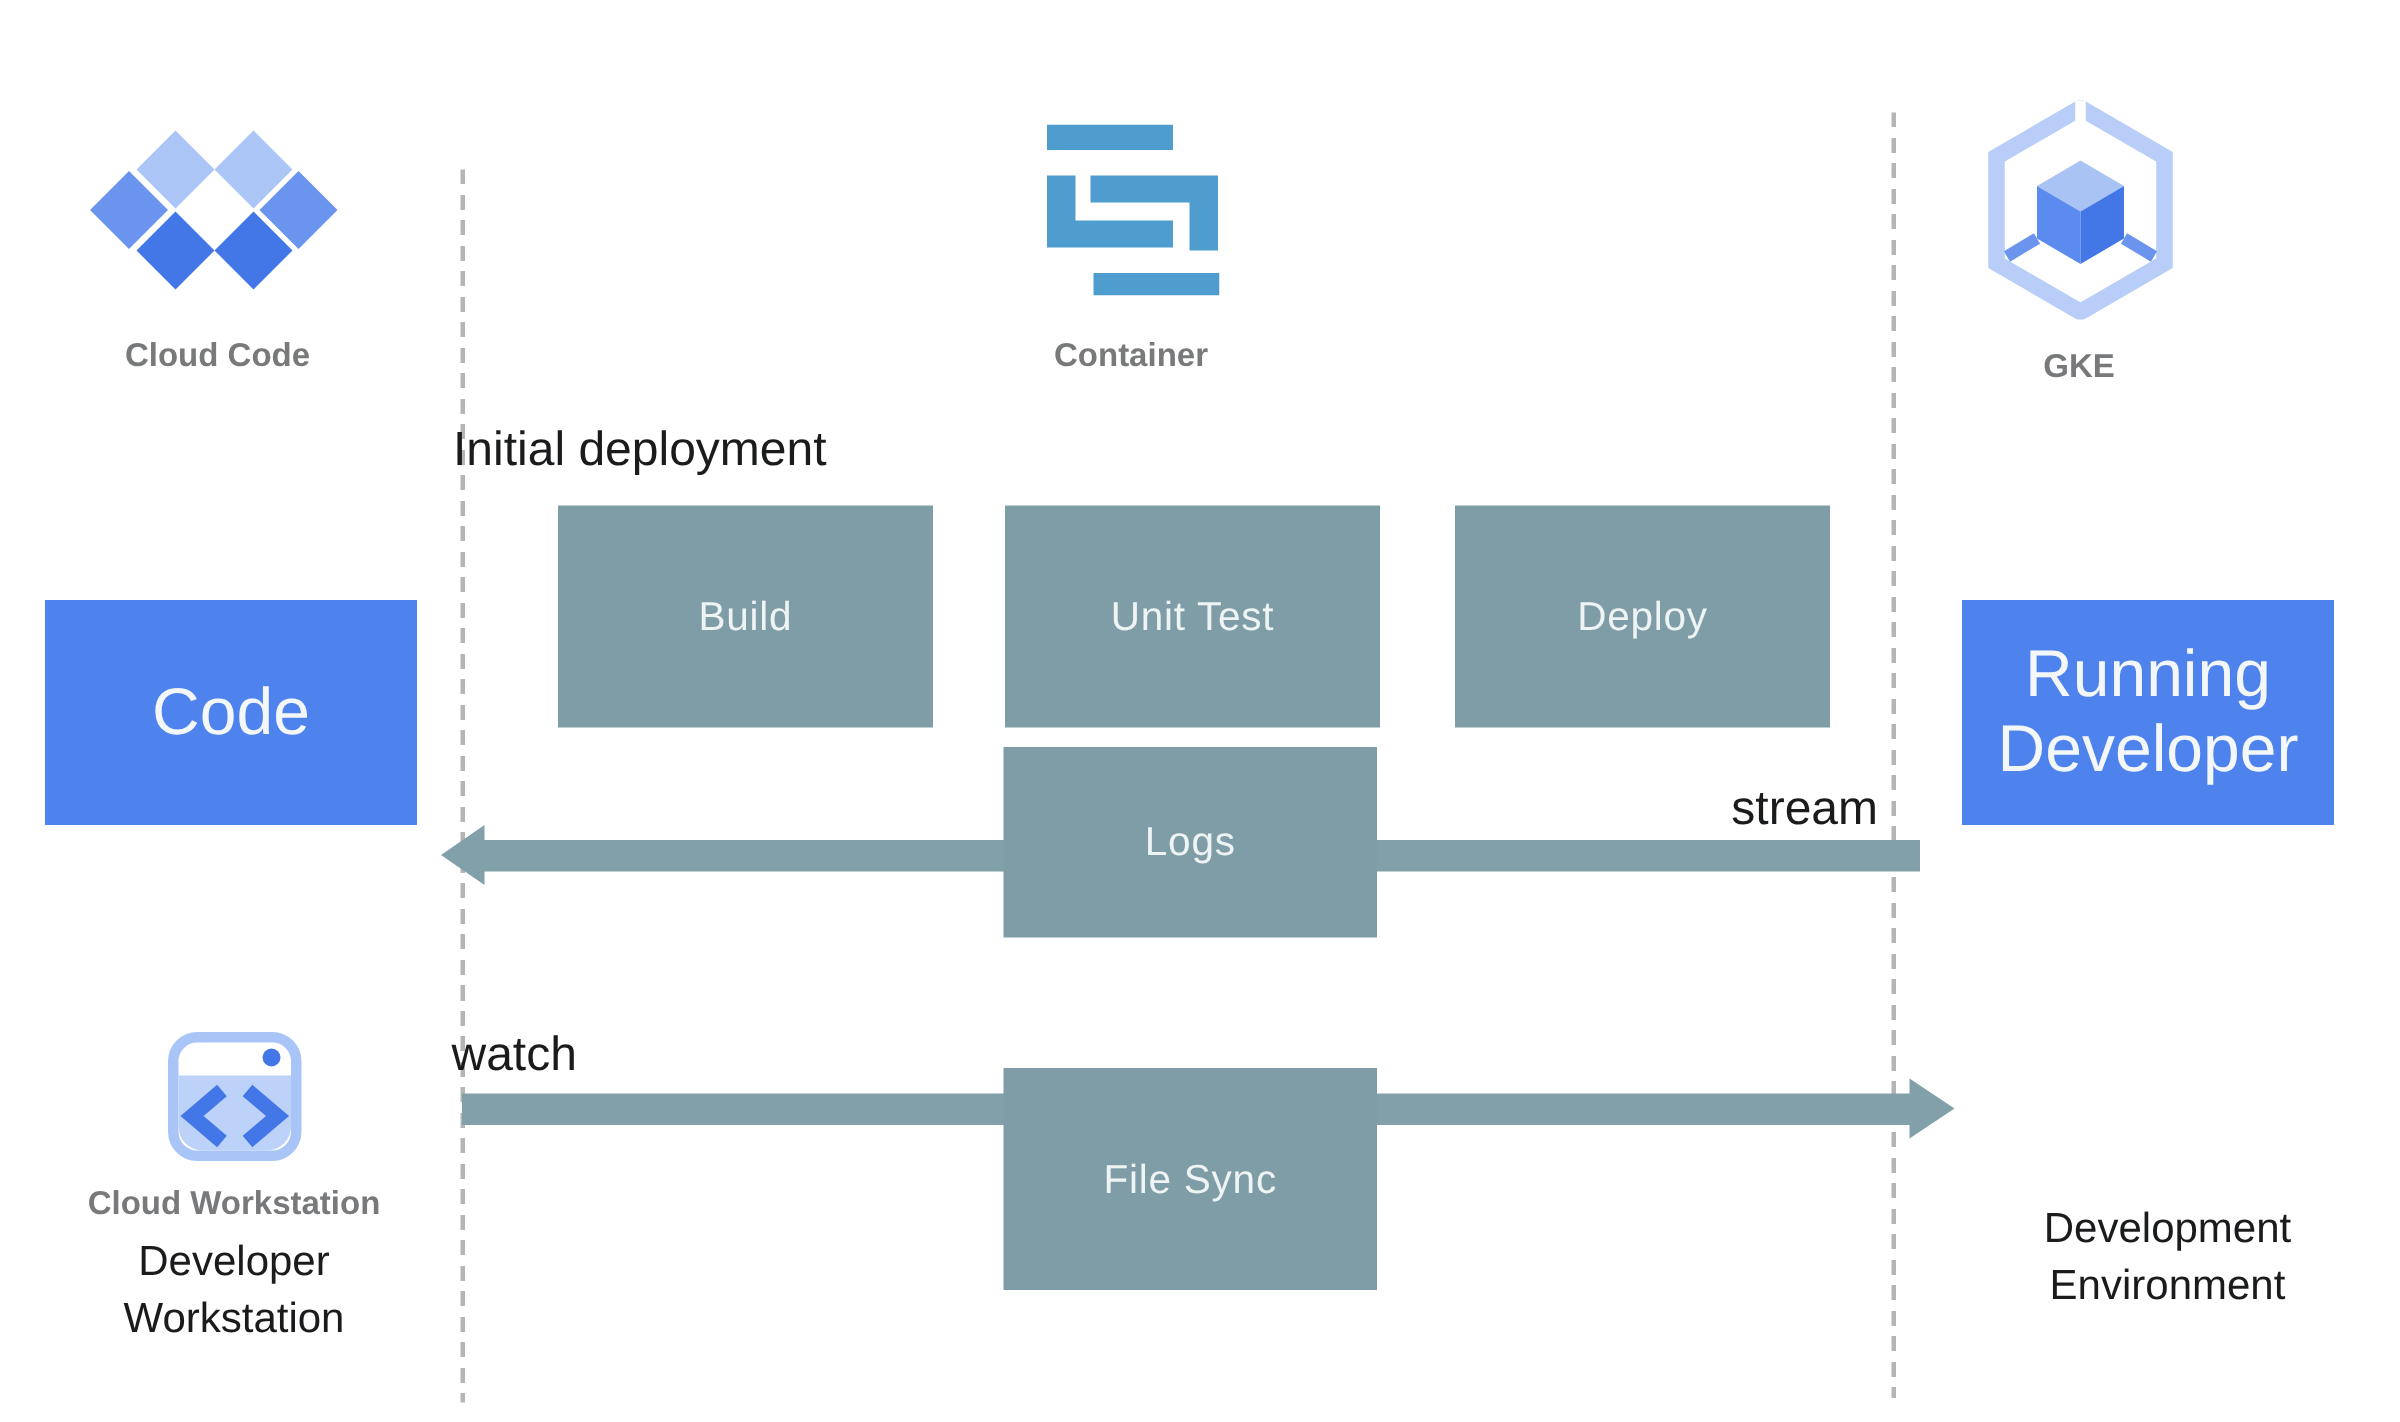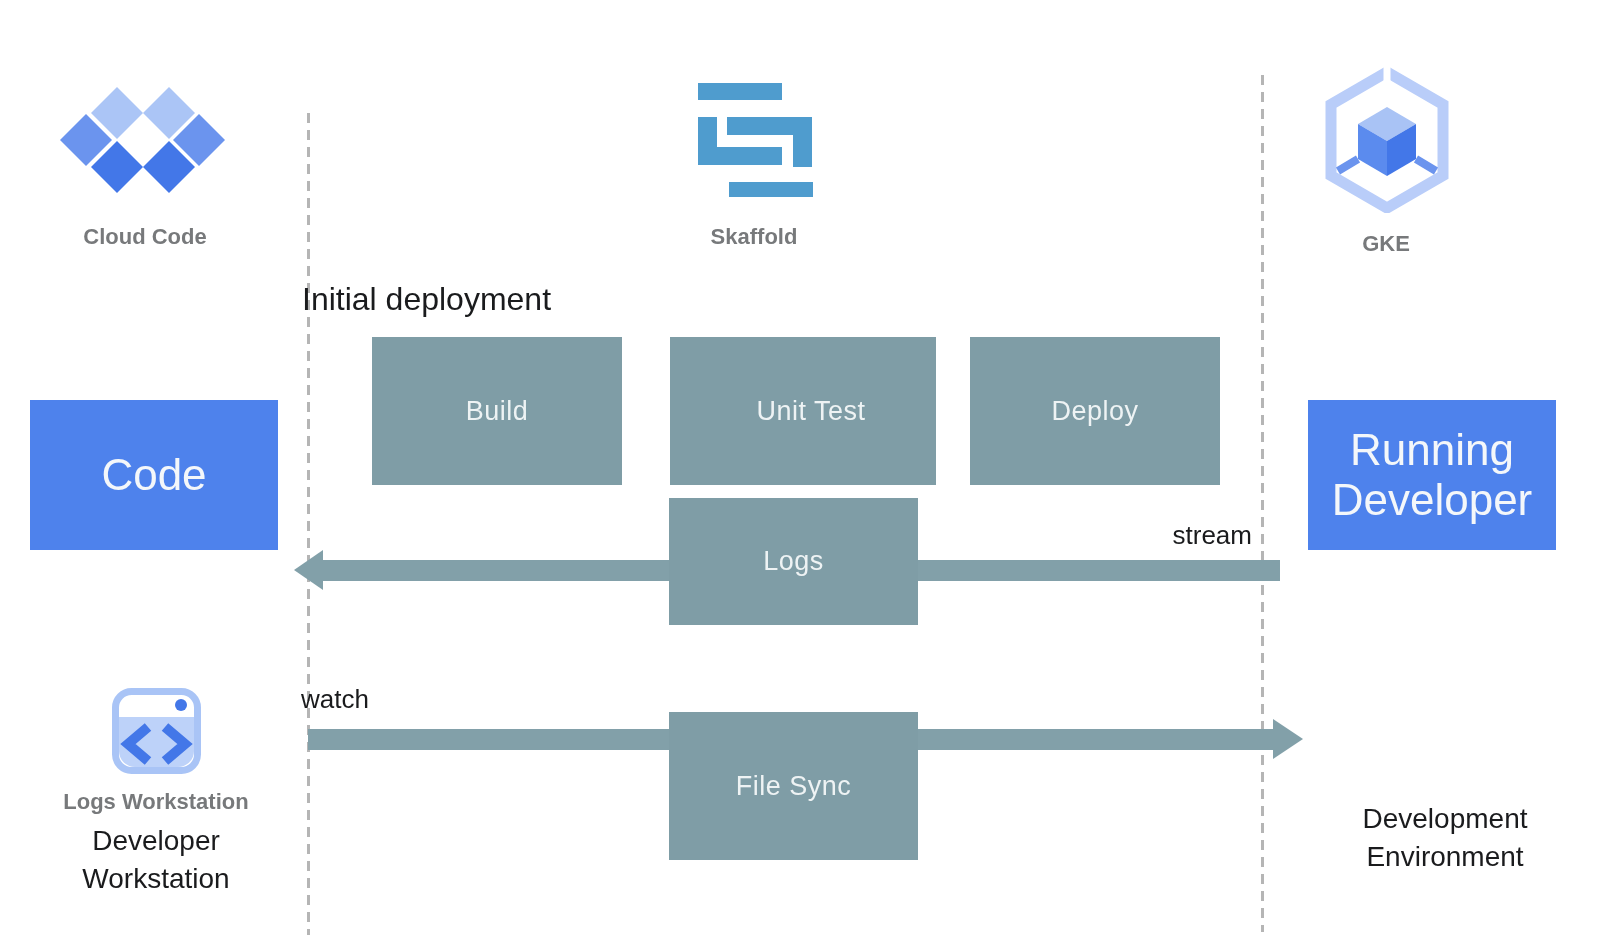--- a/index.html
+++ b/index.html
@@ -31,21 +31,21 @@
   }
   .arrow-head.right{
     border-top:20px solid transparent;border-bottom:20px solid transparent;
     border-left:30px solid #82a0a9;
   }
   
   .product-label{
     font-size:22px;font-weight:bold;color:#77797b;text-align:center;z-index:4;
   }
   .annotation{
-    font-size:26px;color:#1a1b1d;z-index:4;white-space:nowrap;
+    font-size:32px;color:#1a1b1d;z-index:4;white-space:nowrap;
   }
   .annotation.big{font-size:32px;}
   .env-title{
     font-size:28px;color:#1a1b1d;text-align:center;line-height:38px;z-index:4;
   }
   svg{display:block;}
 </style>
 </head>
 <body>
 
@@ -67,21 +67,21 @@
   <div class="abs product-label" style="left:45px;top:224px;width:200px;">Cloud Code</div>
 
   <div class="abs" style="left:698px;top:83px;">
     <svg width="115" height="114" viewBox="0 0 115 114">
       <rect x="0" y="0" width="84" height="17" fill="#4f9cce"></rect>
       <path d="M29 34 H114 V84 H95 V52 H29 Z" fill="#4f9cce"></path>
       <path d="M0 34 H19 V64 H84 V82 H0 Z" fill="#4f9cce"></path>
       <rect x="31" y="99" width="84" height="15" fill="#4f9cce"></rect>
     </svg>
   </div>
-  <div class="abs product-label" style="left:654px;top:224px;width:200px;">Skaffold</div>
+  <div class="abs product-label" style="left:654px;top:224px;width:200px;">Container</div>
 
   <div class="abs" style="left:1322px;top:67px;">
     <svg width="130" height="146" viewBox="0 0 130 146">
       <path d="M65 5 L121 37.5 V108.5 L65 141 L9 108.5 V37.5 Z" fill="none" stroke="#b9cdf9" stroke-width="11"></path>
       <rect x="61.5" y="0" width="7" height="41" fill="#ffffff"></rect>
       <line x1="36" y1="92" x2="16" y2="104" stroke="#6b94ee" stroke-width="8"></line>
       <line x1="94" y1="92" x2="114" y2="104" stroke="#6b94ee" stroke-width="8"></line>
       <path d="M65 40 L94 57 L65 74 L36 57 Z" fill="#a9c3f5"></path>
       <path d="M36 57 L65 74 L65 109 L36 92 Z" fill="#5b8bee"></path>
       <path d="M94 57 L65 74 L65 109 L94 92 Z" fill="#4377e8"></path>
@@ -95,35 +95,35 @@
   <div class="abs arrow-head left" style="left:294px;top:550px;"></div>
   <div class="abs annotation" style="left:1052px;top:520px;width:200px;text-align:right;">stream</div>
 
   <div class="abs arrow-bar" style="left:308px;top:729px;width:967px;"></div>
   <div class="abs arrow-head right" style="left:1273px;top:719px;"></div>
   <div class="abs annotation" style="left:301px;top:684px;">watch</div>
 
   <div class="abs node blue" style="left:30px;top:400px;width:248px;height:150px;">Code</div>
 
   <div class="abs node teal" style="left:372px;top:337px;width:250px;height:148px;">Build</div>
-  <div class="abs node teal" style="left:670px;top:337px;width:250px;height:148px;padding-left:16px;">Unit Test</div>
+  <div class="abs node teal" style="left:670px;top:337px;width:250px;height:148px;">Unit Test</div>
   <div class="abs node teal" style="left:970px;top:337px;width:250px;height:148px;">Deploy</div>
 
   <div class="abs node teal" style="left:669px;top:498px;width:249px;height:127px;">Logs</div>
   <div class="abs node teal" style="left:669px;top:667px;width:249px;height:148px;margin-top:45px;">File Sync</div>
 
   <div class="abs node blue" style="left:1308px;top:400px;width:248px;height:150px;padding:0 20px;box-sizing:border-box;">Running Developer</div>
 
   <div class="abs" style="left:110px;top:686px;">
     <svg width="93" height="90" viewBox="0 0 93 90">
       <rect x="5.5" y="5.5" width="82" height="79" rx="16" fill="#ffffff" stroke="#a9c4f6" stroke-width="7"></rect>
       <path d="M9 31 H84 V65 A16 16 0 0 1 68 81 H25 A16 16 0 0 1 9 65 Z" fill="#bdd2f9"></path>
       <circle cx="71" cy="19" r="6" fill="#4377e8"></circle>
       <polyline points="38,41 18,58 38,75" fill="none" stroke="#4377e8" stroke-width="10"></polyline>
       <polyline points="55,41 75,58 55,75" fill="none" stroke="#4377e8" stroke-width="10"></polyline>
     </svg>
   </div>
-  <div class="abs product-label" style="left:36px;top:789px;width:240px;">Logs Workstation</div>
+  <div class="abs product-label" style="left:36px;top:789px;width:240px;">Cloud Workstation</div>
   <div class="abs env-title" style="left:36px;top:822px;width:240px;">Developer Workstation</div>
 
   <div class="abs env-title" style="left:1305px;top:800px;width:280px;">Development Environment</div>
 
 </div>
 
 </body></html>

